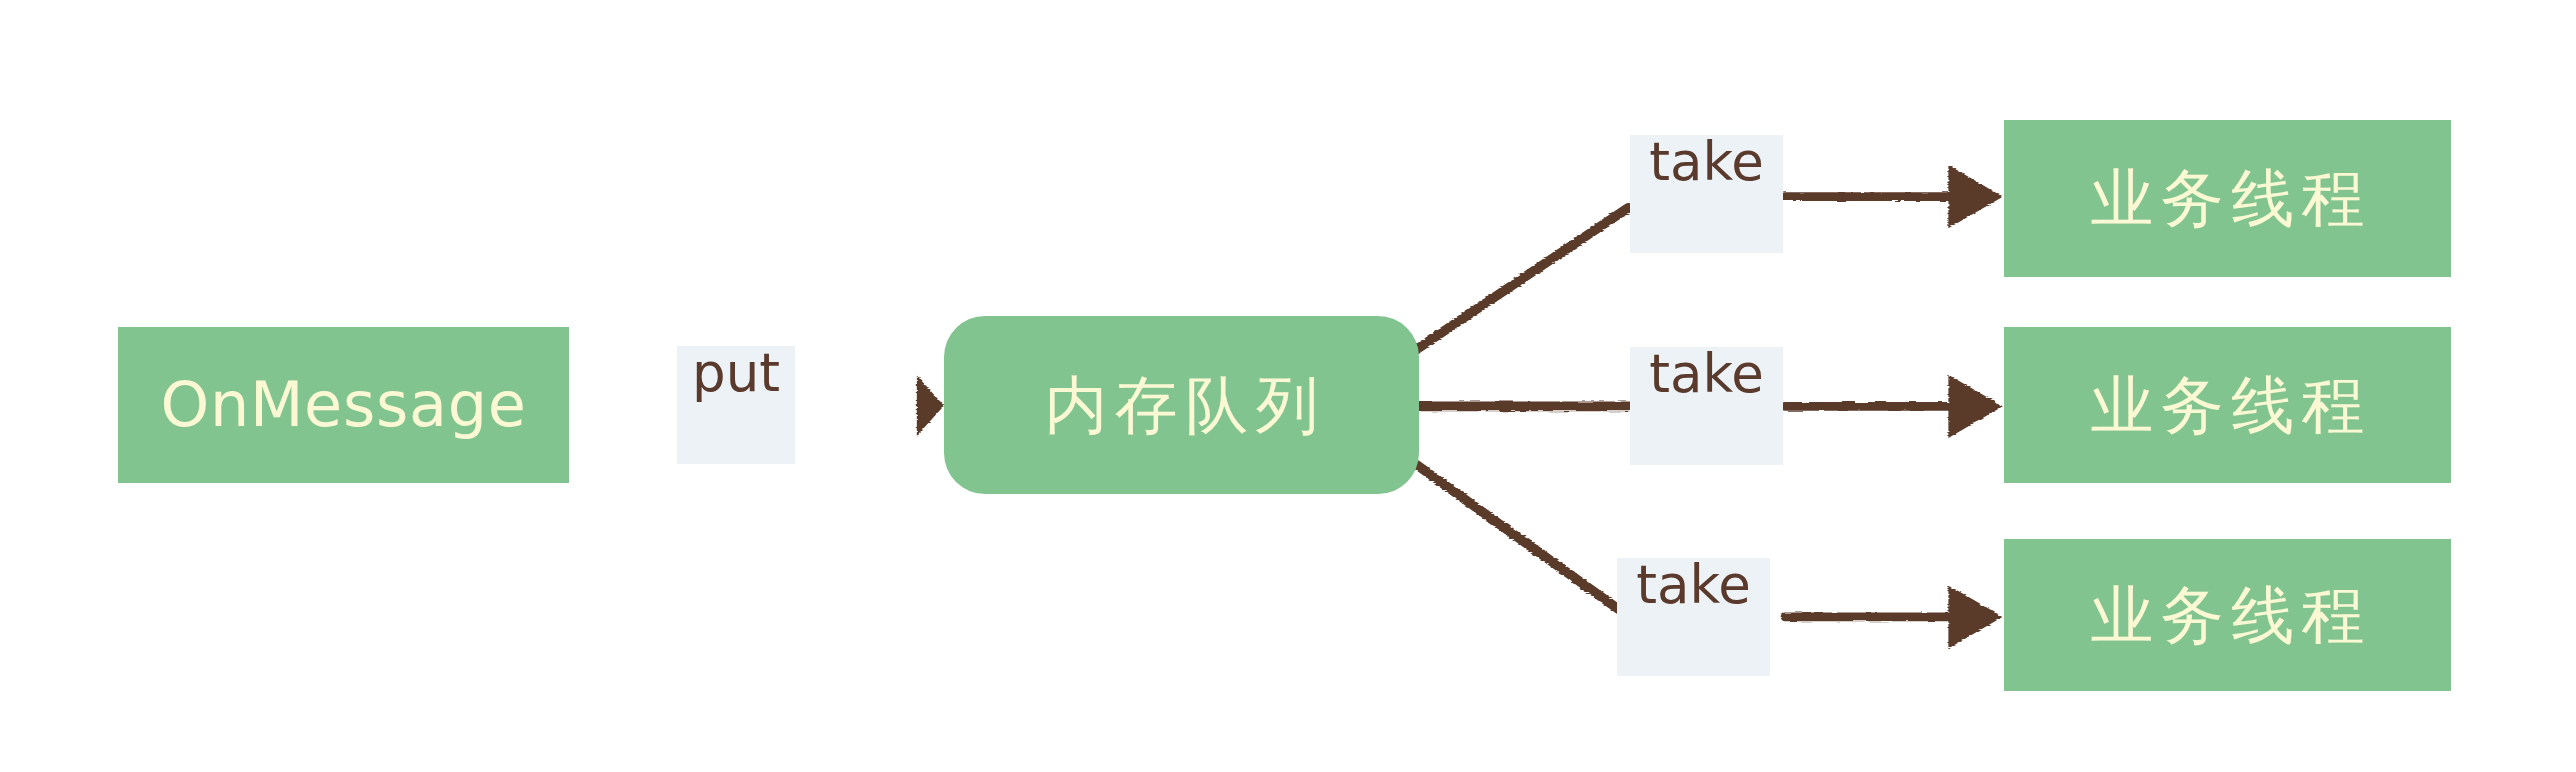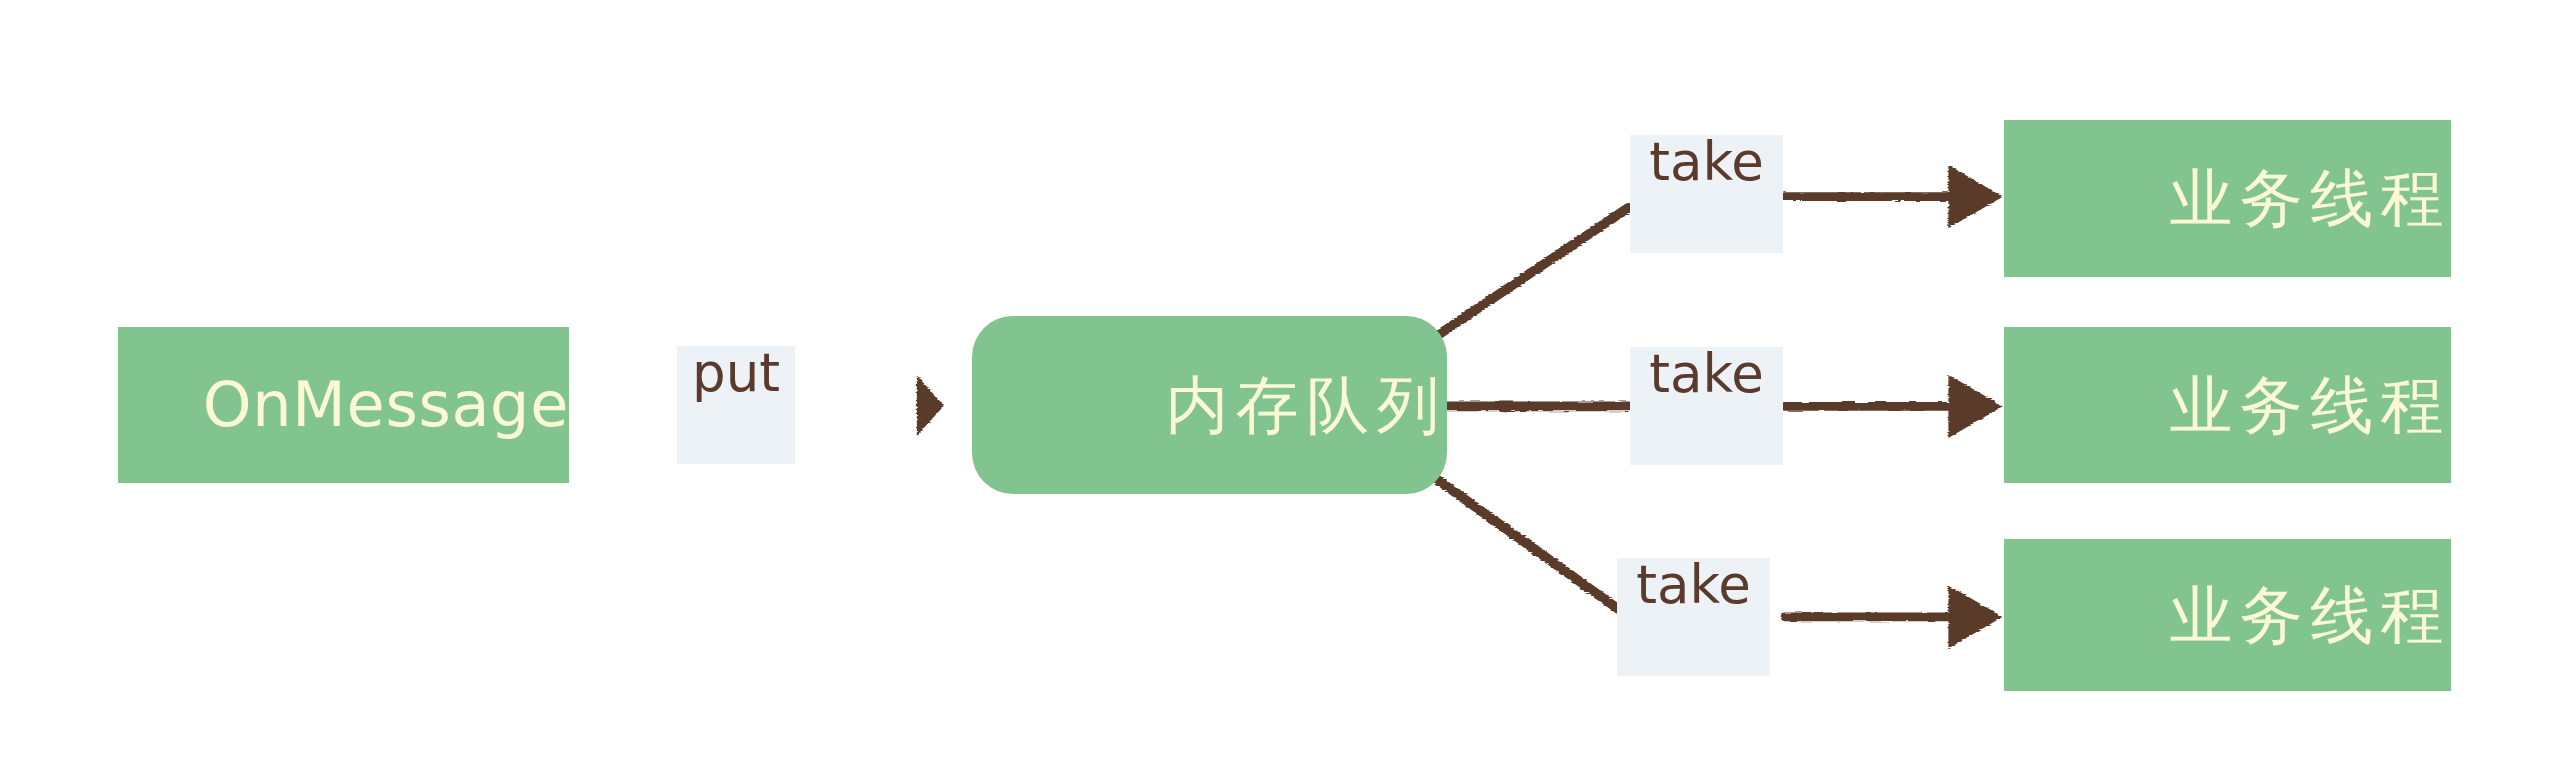--- a/index.html
+++ b/index.html
@@ -23,32 +23,31 @@
     left: 0;
     top: 0;
     width: 2576px;
     height: 773px;
     pointer-events: none;
   }
   .node {
     position: absolute;
     display: flex;
     align-items: center;
-    justify-content: flex-end;
+    justify-content: center;
     box-sizing: border-box;
   }
   .node-green {
     background: #82c490;
     color: #fbf8d4;
     font-family: "DejaVu Sans", sans-serif;
     font-weight: 400;
   }
   .node-green.rounded {
     border-radius: 41px;
-    margin-left: 28px;
   }
   .label-chip {
     position: absolute;
     display: flex;
     justify-content: center;
     background: #edf2f6;
     color: #5a3a2c;
     font-family: "DejaVu Sans", sans-serif;
     font-weight: 400;
     box-sizing: border-box;

